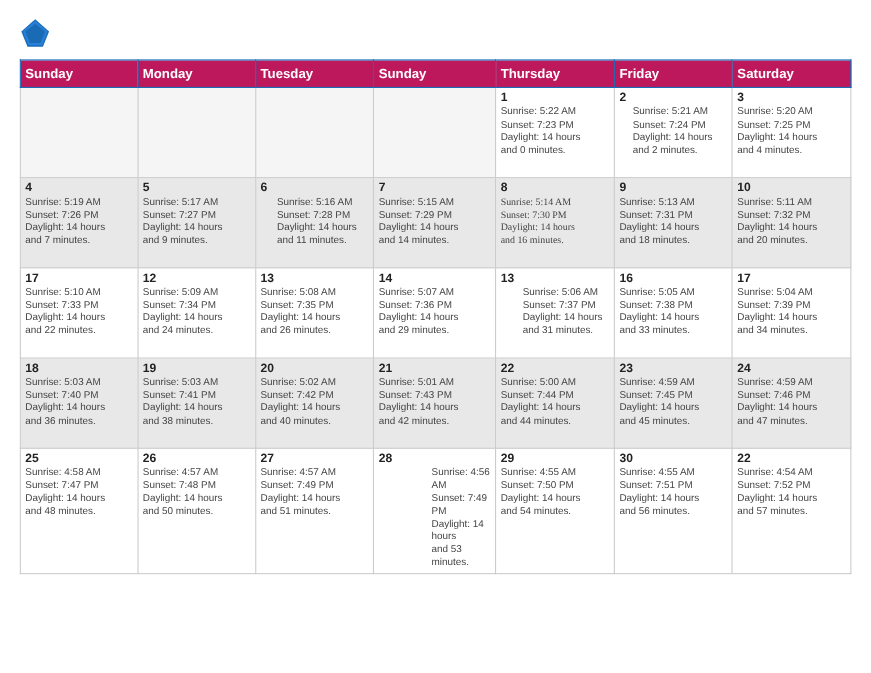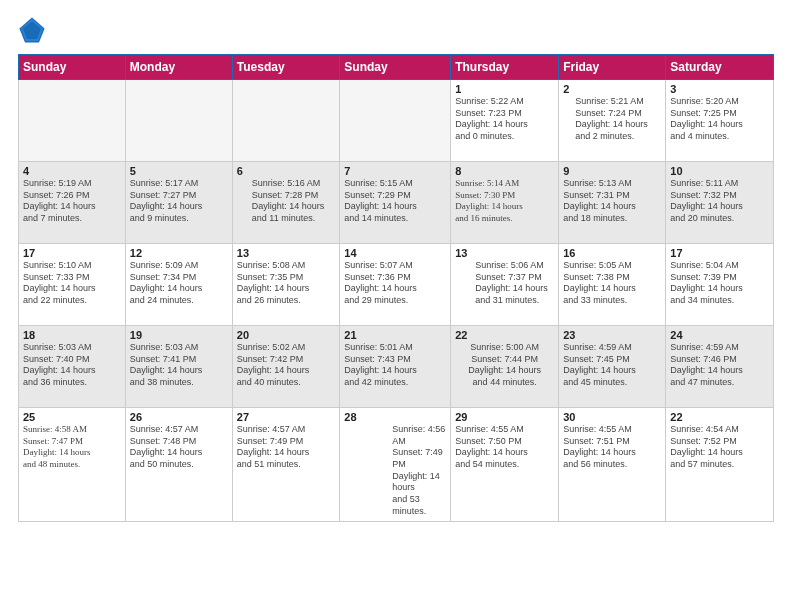--- a/index.html
+++ b/index.html
@@ -278,21 +278,21 @@
           </td>
           <td>
             <div class="day-num">21</div>
             <div class="day-info" style="white-space: pre-line;">Sunrise: 5:01 AM
 Sunset: 7:43 PM
 Daylight: 14 hours
 and 42 minutes.</div>
           </td>
           <td>
             <div class="day-num">22</div>
-            <div class="day-info" style="white-space: pre-line; text-align: center;">Sunrise: 5:00 AM
+            <div class="day-info" style="white-space: pre-line;">Sunrise: 5:00 AM
 Sunset: 7:44 PM
 Daylight: 14 hours
 and 44 minutes.</div>
           </td>
           <td>
             <div class="day-num">23</div>
             <div class="day-info" style="white-space: pre-line;">Sunrise: 4:59 AM
 Sunset: 7:45 PM
 Daylight: 14 hours
 and 45 minutes.</div>
@@ -301,21 +301,21 @@
             <div class="day-num">24</div>
             <div class="day-info" style="white-space: pre-line;">Sunrise: 4:59 AM
 Sunset: 7:46 PM
 Daylight: 14 hours
 and 47 minutes.</div>
           </td>
         </tr>
         <tr>
           <td>
             <div class="day-num">25</div>
-            <div class="day-info" style="white-space: pre-line; font-family: Liberation Serif, serif;">Sunrise: 4:58 AM
+            <div class="day-info" style="white-space: pre-line;">Sunrise: 4:58 AM
 Sunset: 7:47 PM
 Daylight: 14 hours
 and 48 minutes.</div>
           </td>
           <td>
             <div class="day-num">26</div>
             <div class="day-info" style="white-space: pre-line;">Sunrise: 4:57 AM
 Sunset: 7:48 PM
 Daylight: 14 hours
 and 50 minutes.</div>

